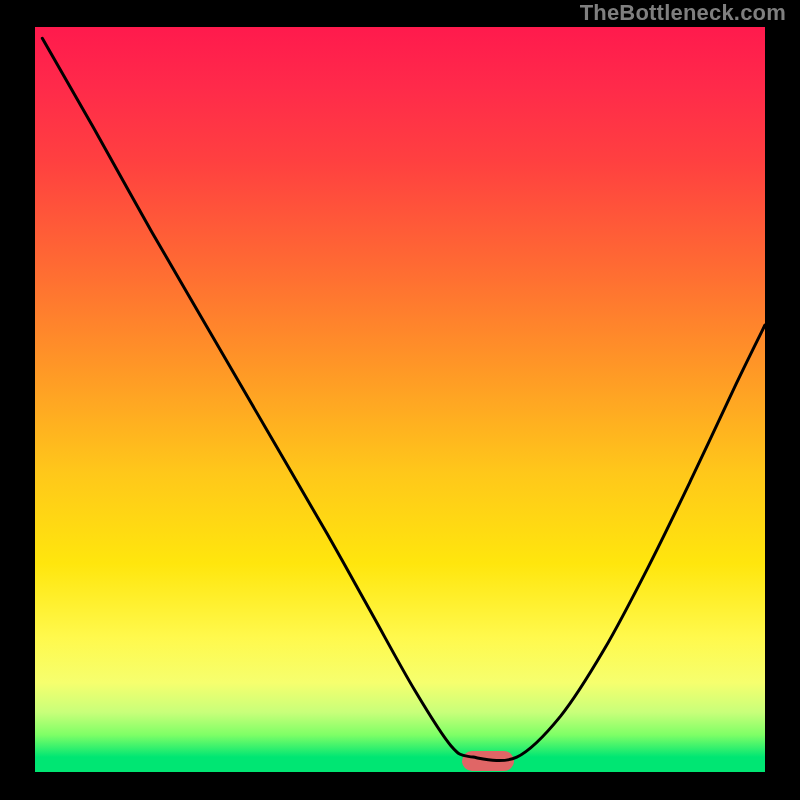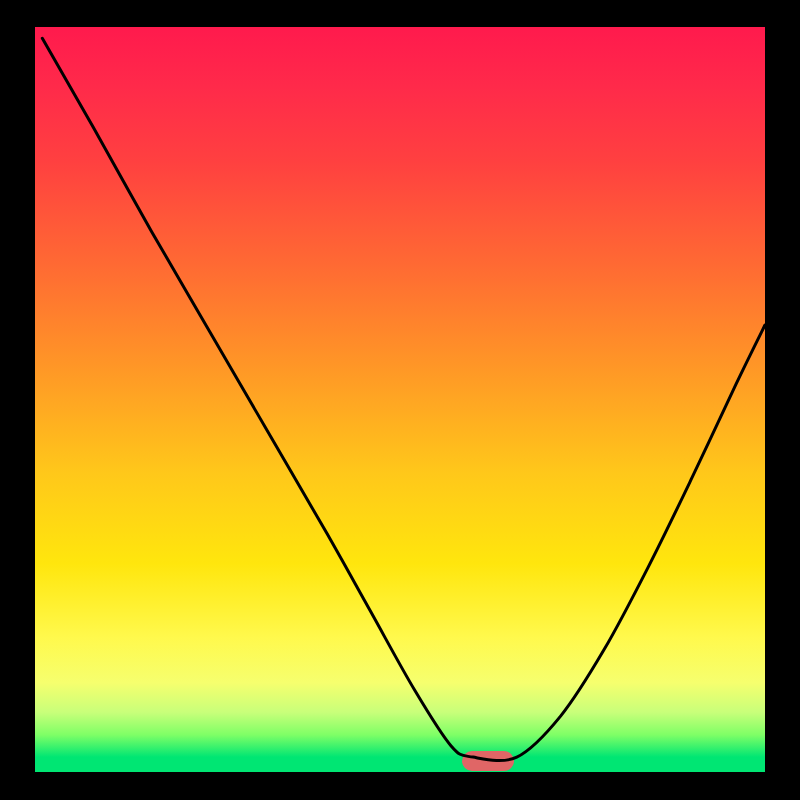--- a/index.html
+++ b/index.html
@@ -69,13 +69,14 @@
 <div class="chart-frame">
 
   <div class="plot-area" id="plot-area" style="left: 35px; top: 27px; width: 730px; height: 745px;">
     <div class="gradient-bg"></div>
     <div class="marker" id="marker" style="width: 52px; height: 20px; background: rgb(224, 102, 102); left: 426.6px; top: 723.825px;"></div>
     <svg class="curve" id="curve-svg" viewBox="0 0 730 745" preserveAspectRatio="none">
       <path id="curve-path" fill="none" stroke="#000000" stroke-width="3" stroke-linecap="round" stroke-linejoin="round" d="M 7.3 11.2 C 15.8 26.1, 40.1 68.3, 58.4 100.6 C 76.7 132.9, 97.3 170.7, 116.8 204.9 C 136.3 239.0, 155.7 271.9, 175.2 305.5 C 194.7 339.0, 214.1 372.5, 233.6 406.0 C 253.1 439.5, 275.0 476.8, 292.0 506.6 C 309.0 536.4, 321.2 558.8, 335.8 584.8 C 350.4 610.9, 366.2 640.7, 379.6 663.0 C 393.0 685.4, 406.4 707.8, 416.1 718.9 C 425.8 730.1, 427.1 728.2, 438.0 730.1 C 448.9 732.0, 467.2 736.9, 481.8 730.1 C 496.4 723.3, 511.0 707.1, 525.6 689.1 C 540.2 671.1, 554.8 646.9, 569.4 622.1 C 584.0 597.2, 598.6 568.7, 613.2 540.1 C 627.8 511.6, 642.4 481.1, 657.0 450.7 C 671.6 420.3, 688.6 383.1, 700.8 357.6 C 713.0 332.1, 725.1 307.9, 730.0 298.0"></path>
     </svg>
   </div>
 
+  <div class="watermark">TheBottleneck.com</div>
 </div>
 
 </body></html>

